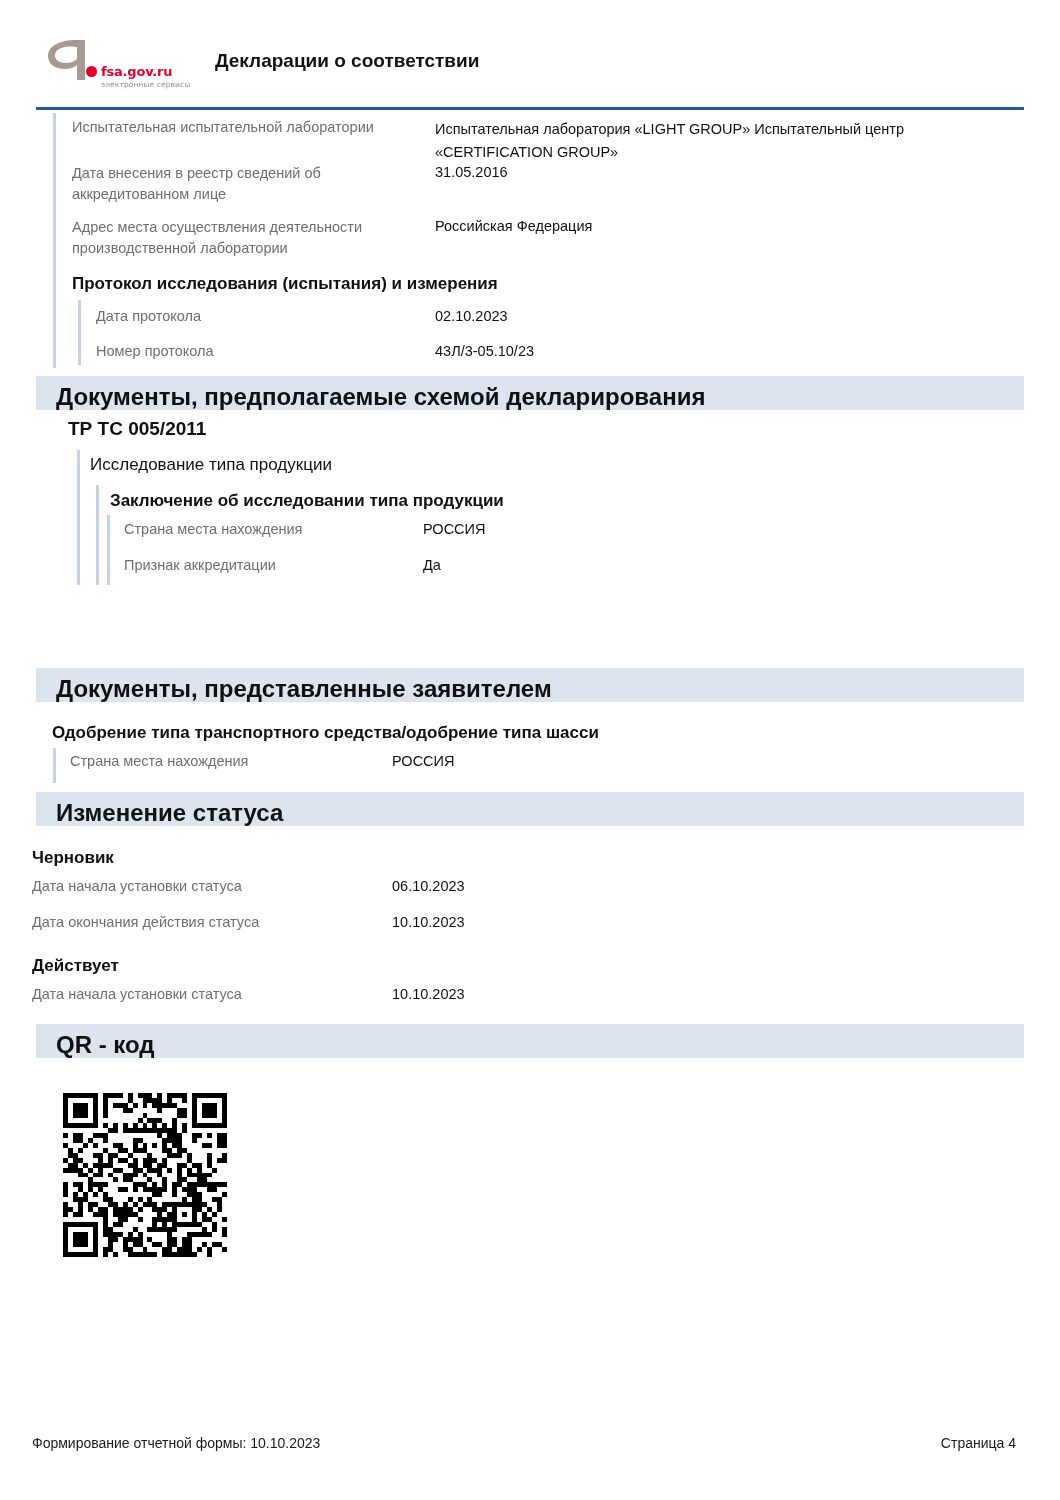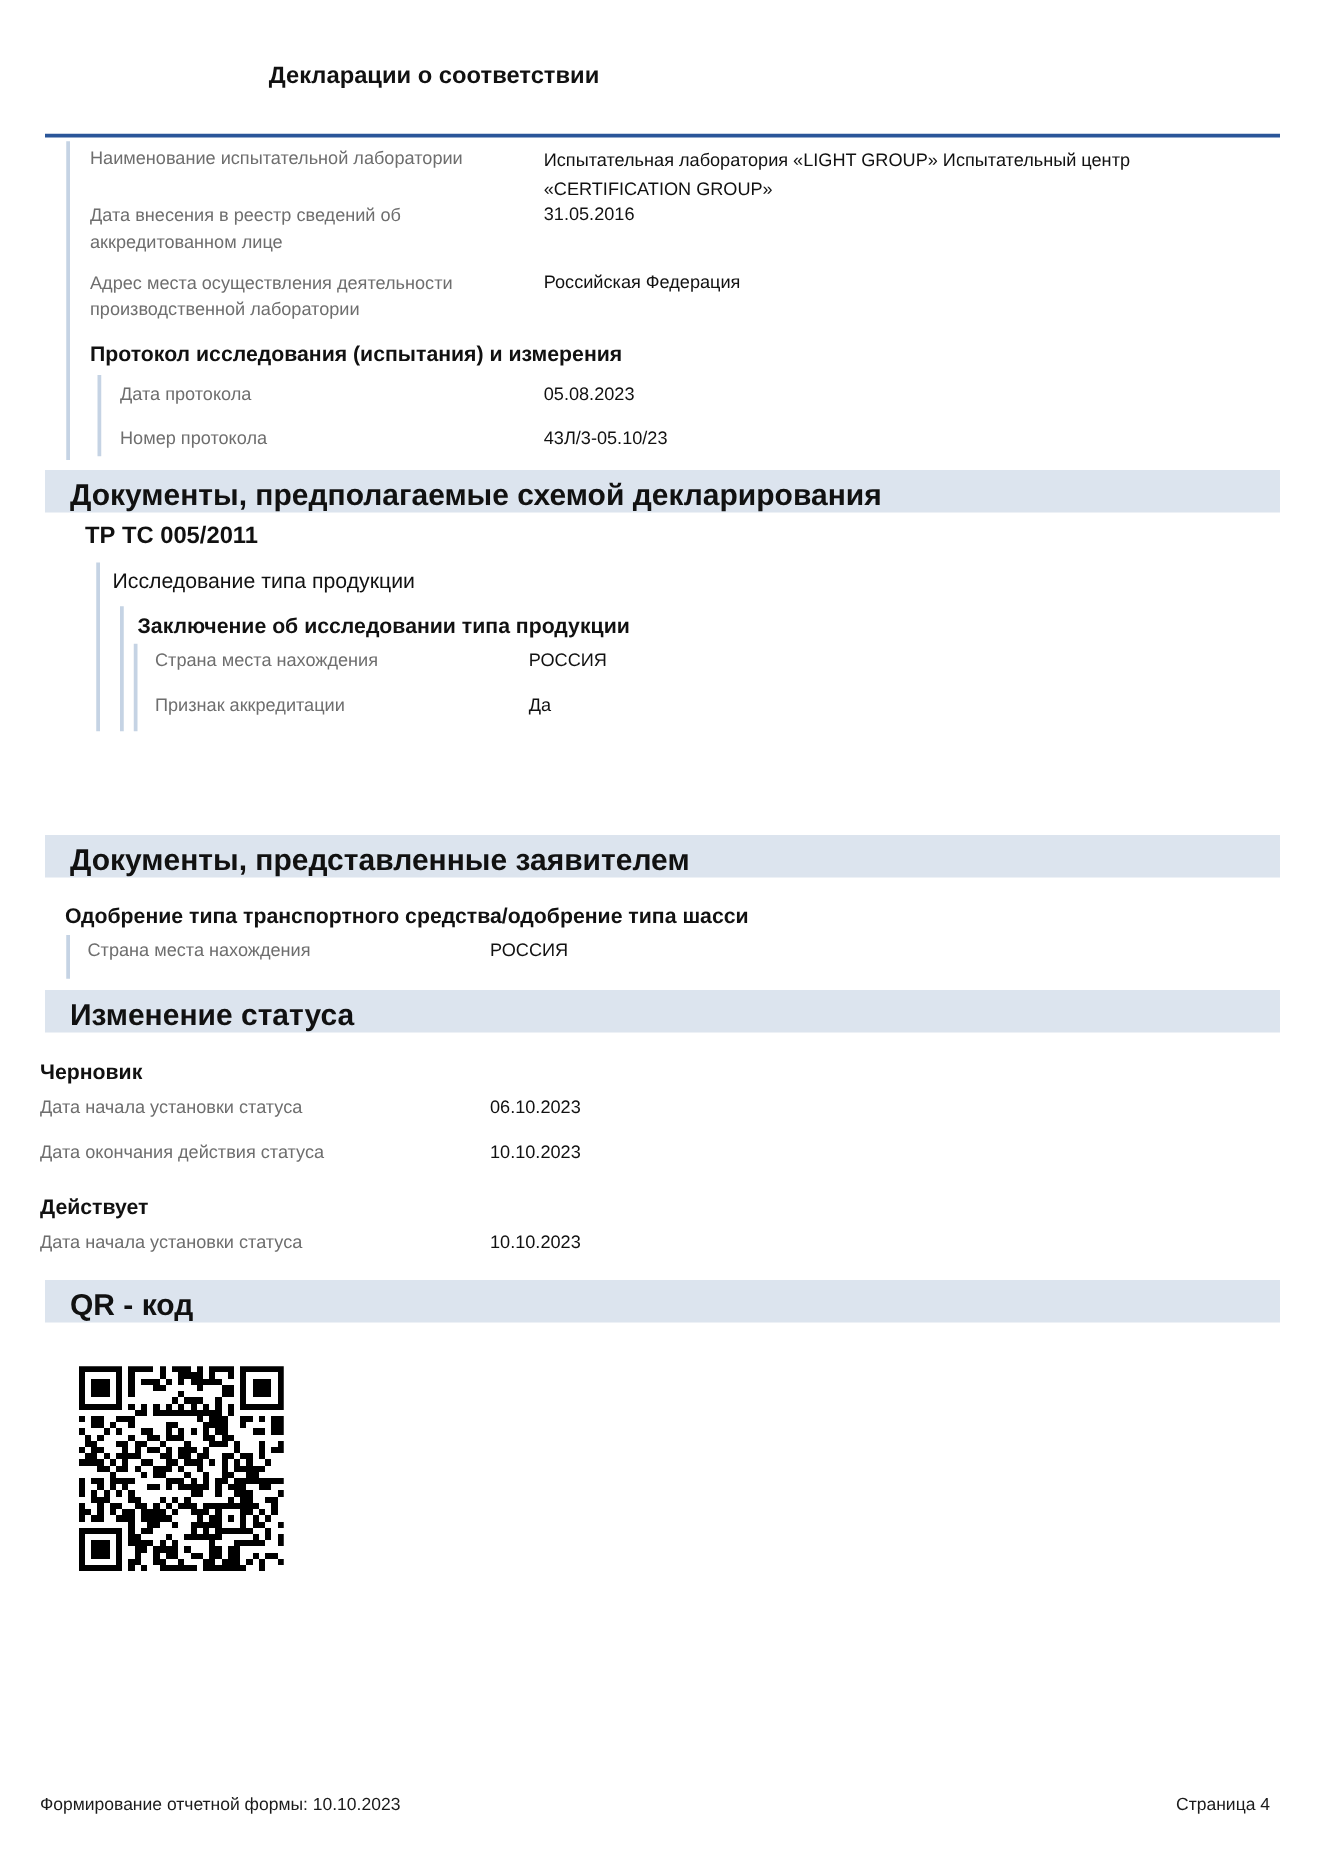--- a/index.html
+++ b/index.html
@@ -172,48 +172,56 @@
     position: absolute;
     right: 44px;
     top: 0;
     white-space: nowrap;
   }
 </style>
 </head>
 <body>
 
 <div class="page-header">
+  <div class="logo">
+    <svg class="logo-mark" viewBox="0 0 48 44">
+      <path d="M32 2 C16 2 4 8 4 18 C4 26 11 31 21 31 C26 31 30 29.5 33 27 L33 42 L41 42 L41 2 Z M22 25 C15 25 11 22 11 17.5 C11 12 17 8.5 26 8.5 C29 8.5 31.5 8.8 33 9.3 L33 21 C30.5 23.5 26.7 25 22 25 Z" fill="#a89a8e"></path>
+    </svg>
+    <div class="logo-dot"></div>
+    <div class="logo-text-main">fsa.gov.ru</div>
+    <div class="logo-text-sub">электронные сервисы</div>
+  </div>
   <div class="header-title">Декларации о соответствии</div>
   <div class="header-rule"></div>
 </div>
 
 <div class="guide" style="left:53px; top:113px; height:255px;"></div>
 
 <div class="row" style="left:72px; top:118px; width:940px;">
-  <span class="lbl">Наименование испытательной лаборатории</span>
+  <span class="lbl">Испытательная испытательной лаборатории</span>
   <span class="val" style="left:363px; width:560px; line-height:23px;">Испытательная лаборатория «LIGHT GROUP»  Испытательный центр «CERTIFICATION GROUP»</span>
 </div>
 
 <div class="row" style="left:72px; top:163px; width:940px;">
   <span class="lbl" style="width:340px; white-space:normal; line-height:21px;">Дата внесения в реестр сведений об аккредитованном лице</span>
   <span class="val" style="left:363px;">31.05.2016</span>
 </div>
 
 <div class="row" style="left:72px; top:217px; width:940px;">
   <span class="lbl" style="width:340px; white-space:normal; line-height:21px;">Адрес места осуществления деятельности производственной лаборатории</span>
   <span class="val" style="left:363px;">Российская Федерация</span>
 </div>
 
 <div class="block-title" style="left:72px; top:274px;">Протокол исследования (испытания) и измерения</div>
 
 <div class="guide" style="left:78px; top:300px; height:65px;"></div>
 
 <div class="row" style="left:96px; top:307px; width:900px;">
   <span class="lbl">Дата протокола</span>
-  <span class="val" style="left:339px;">05.08.2023</span>
+  <span class="val" style="left:339px;">02.10.2023</span>
 </div>
 
 <div class="row" style="left:96px; top:342px; width:900px;">
   <span class="lbl">Номер протокола</span>
   <span class="val" style="left:339px;">43Л/3-05.10/23</span>
 </div>
 
 <div class="section-band" style="top:376px;">
   <span class="band-text">Документы, предполагаемые схемой декларирования</span>
 </div>

